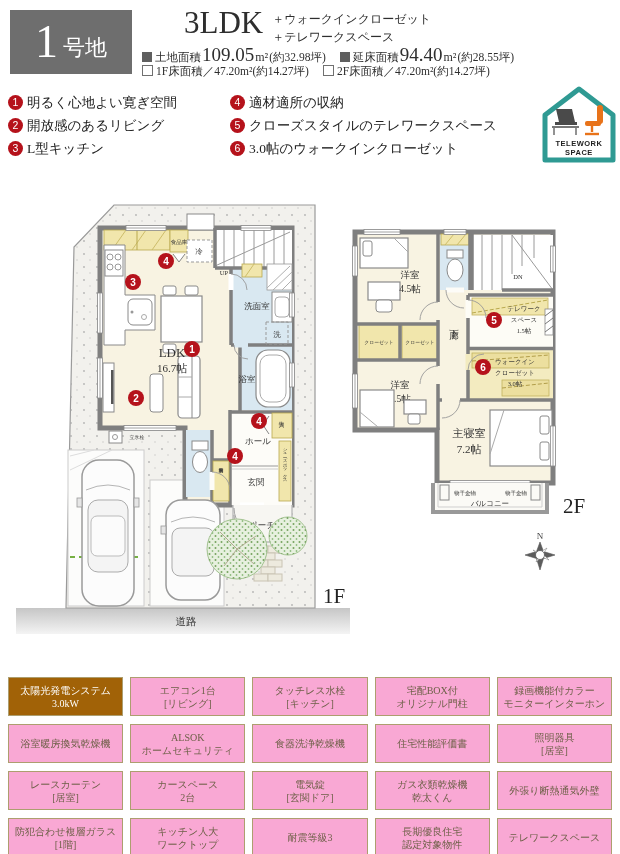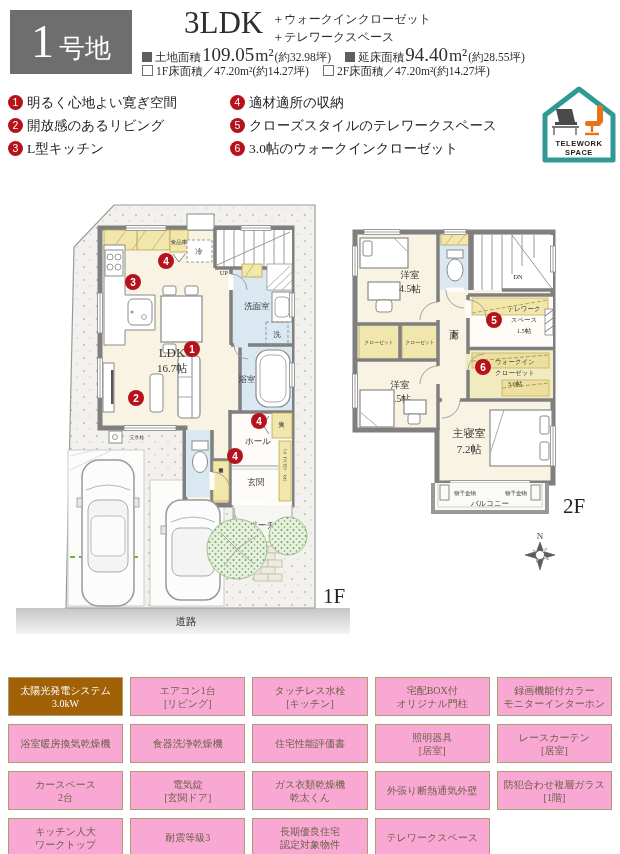--- a/index.html
+++ b/index.html
@@ -2,29 +2,29 @@
 <html><head>
 <meta charset="utf-8">
 <style>
   html,body{margin:0;padding:0;background:#fff;}
   .page{position:relative;width:620px;height:854px;background:#fff;overflow:hidden;
         font-family:"Liberation Serif","DejaVu Serif",serif;color:#333;}
   
   .lot-badge{position:absolute;left:10px;top:10px;width:122px;height:64px;background:#6e6e6e;
              color:#fff;display:flex;align-items:center;justify-content:center;}
   .lot-badge .num{font-size:46px;line-height:1;}
-  .lot-badge .suffix{font-size:26px;margin-left:5px;padding-top:12px;}
+  .lot-badge .suffix{font-size:22px;margin-left:5px;padding-top:12px;}
   .plan-title{position:absolute;left:150px;top:6px;display:flex;align-items:flex-start;margin-left:34px;}
   .plan-type{font-size:31px;line-height:1.1;color:#2e2e2e;}
   .plan-extras{margin-left:9px;padding-top:5px;font-size:12px;line-height:1.5;color:#2e2e2e;font-family:Liberation Mono, monospace;}
   .area-line{position:absolute;left:142px;display:flex;align-items:baseline;font-size:11.5px;color:#2e2e2e;white-space:nowrap;}
   .area-line .sq{width:10px;height:10px;background:#5f5f5f;display:inline-block;margin-right:3px;transform:translateY(1px);}
   .area-line .sq.open{background:#fff;border:1px solid #707070;width:9px;height:9px;}
   .area-line .bigval{font-size:19px;margin:0 1px 0 1px;}
-  .area-line .unit{font-size:17px;margin-right:1px;}
+  .area-line .unit{font-size:12px;margin-right:1px;}
   .gap{display:inline-block;width:14px;}
   
   .feat-col{position:absolute;display:flex;flex-direction:column;}
   .feat{display:flex;align-items:center;height:23px;font-size:13.5px;color:#222;white-space:nowrap;}
   .fnum{flex:0 0 15px;width:15px;height:15px;border-radius:50%;background:#b5121b;color:#fff;
         font-size:10.5px;line-height:15px;text-align:center;margin-right:4px;
         font-family:"Liberation Sans","DejaVu Sans",sans-serif;}
   
   svg text{fill:#333;}
   .rl{font-size:8.5px;text-anchor:middle;}
@@ -564,20 +564,24 @@
         <span>オリジナル門柱</span>
       </div>
     <div class="gbox">
       <span>録画機能付カラー</span>
         <span>モニターインターホン</span>
       </div>
     <div class="gbox">
       <span>浴室暖房換気乾燥機</span>
       </div>
     <div class="gbox">
+      <span>ALSOK</span>
+        <span>ホームセキュリティ</span>
+      </div>
+    <div class="gbox">
       <span>食器洗浄乾燥機</span>
       </div>
     <div class="gbox">
       <span>住宅性能評価書</span>
       </div>
     <div class="gbox">
       <span>照明器具</span>
         <span>[居室]</span>
       </div>
     <div class="gbox">

